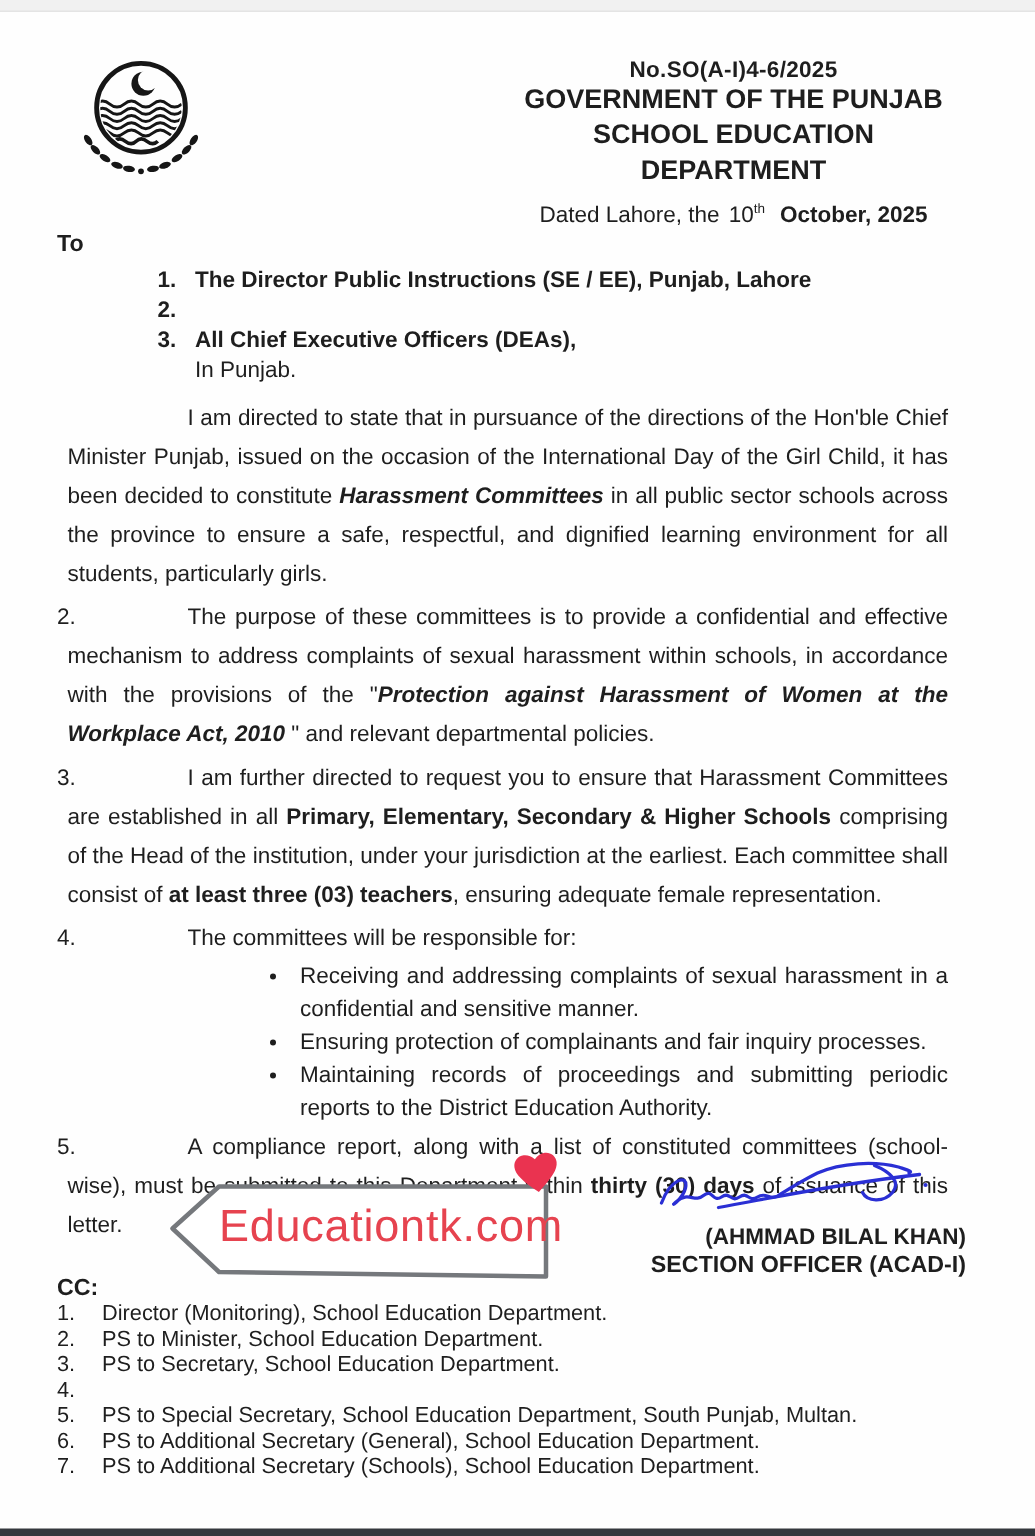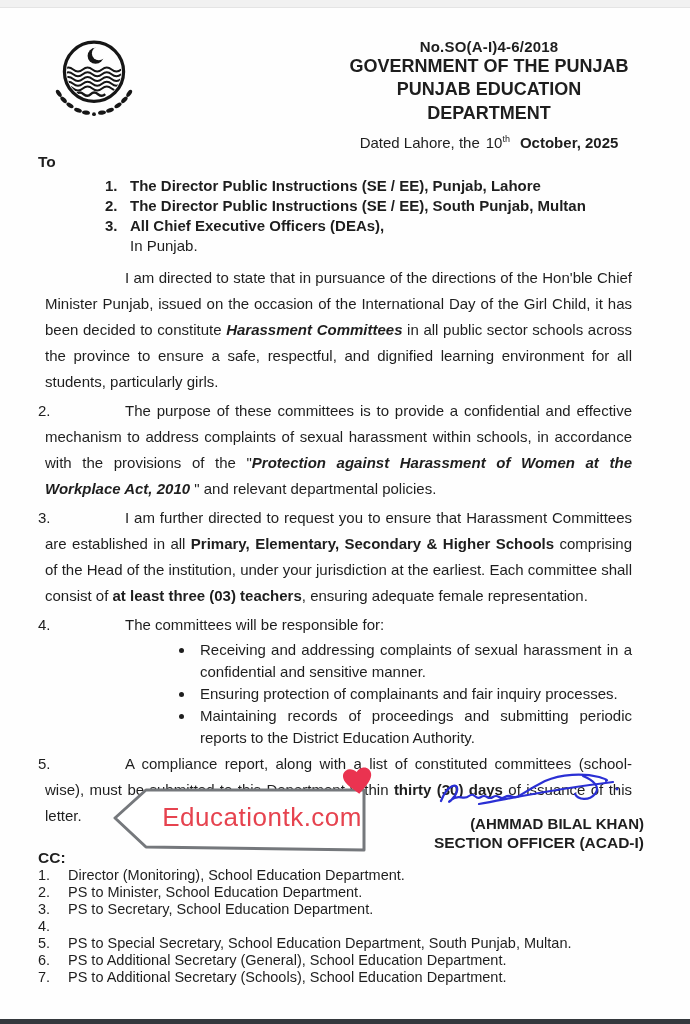--- a/index.html
+++ b/index.html
@@ -53,21 +53,21 @@
   .p5{margin-top:2px;}
 
   .bullets{margin:1px 0 0;padding-left:150px;font-size:15px;line-height:22px;text-align:justify;}
   .bullets li{padding-left:5px;}
 
   
   .sig-row{position:relative;height:20px;}
   .watermark{position:absolute;left:67px;top:-48px;width:258px;height:72px;z-index:3;}
   .wm-text{
     position:absolute;left:34px;top:12px;width:216px;text-align:right;
-    color:var(--watermark-red);font-size:26px;letter-spacing:.5px;line-height:48px;
+    color:var(--watermark-red);font-size:30px;letter-spacing:.5px;line-height:48px;
   }
   .wm-heart{position:absolute;right:-6px;top:-17px;transform:rotate(-7deg);}
   .sig-block{position:absolute;right:-12px;top:-62px;width:222px;text-align:right;z-index:2;}
   .sig-squiggle{display:block;margin:0 auto;}
   .sig-name{font-weight:bold;font-size:15px;line-height:18px;margin-top:2px;}
   .sig-title{font-weight:bold;font-size:15.5px;line-height:19px;}
 
   
   .cc{margin-top:0;}
   .cc-label{font-weight:bold;font-size:15.5px;line-height:18px;margin-left:-7px;}
@@ -114,38 +114,37 @@
           <ellipse cx="104" cy="74" rx="5" ry="2.6" transform="rotate(-55 104 74)"></ellipse>
           <ellipse cx="98" cy="82" rx="5" ry="2.6" transform="rotate(-45 98 82)"></ellipse>
           <ellipse cx="90" cy="89" rx="5" ry="2.6" transform="rotate(-32 90 89)"></ellipse>
           <ellipse cx="80" cy="95" rx="5" ry="2.6" transform="rotate(-18 80 95)"></ellipse>
           <ellipse cx="70" cy="98" rx="5" ry="2.6" transform="rotate(-8 70 98)"></ellipse>
           <circle cx="60" cy="100" r="2.4"></circle>
         </g>
       </svg>
     </div>
     <div class="header-text">
-      <div class="ref">No.SO(A-I)4-6/2018</div>
+      <div class="ref">No.SO(A-I)4-6/2025</div>
       <div class="org">GOVERNMENT OF THE PUNJAB</div>
-      <div class="org">PUNJAB EDUCATION DEPARTMENT</div>
+      <div class="org">SCHOOL EDUCATION DEPARTMENT</div>
       <div class="dateline"><span>Dated Lahore, the</span><span class="day"><span>10</span><sup>th</sup></span><span class="month">October, 2025</span></div>
     </div>
   </div>
 
   <div class="body-col">
     <div class="to-label">To</div>
 
     <div class="addr-list">
       <div class="addr-row">
         <span class="addr-num">1.</span>
         <span>The Director Public Instructions (SE / EE), Punjab, Lahore</span>
       </div>
       <div class="addr-row">
         <span class="addr-num">2.</span>
-        <span>The Director Public Instructions (SE / EE), South Punjab, Multan</span>
       </div>
       <div class="addr-row">
         <span class="addr-num">3.</span>
         <span><span>All Chief Executive Officers (DEAs),</span><div class="addr-sub">In Punjab.</div></span>
       </div>
     </div>
 
 
     <div class="para p1">
       <span><span>I am directed to state that in pursuance of the directions of the Hon'ble Chief Minister Punjab, issued on the occasion of the International Day of the Girl Child, it has been decided to constitute </span><span style="font-weight: bold; font-style: italic;">Harassment Committees</span><span> in all public sector schools across the province to ensure a safe, respectful, and dignified learning environment for all students, particularly girls.</span></span>

